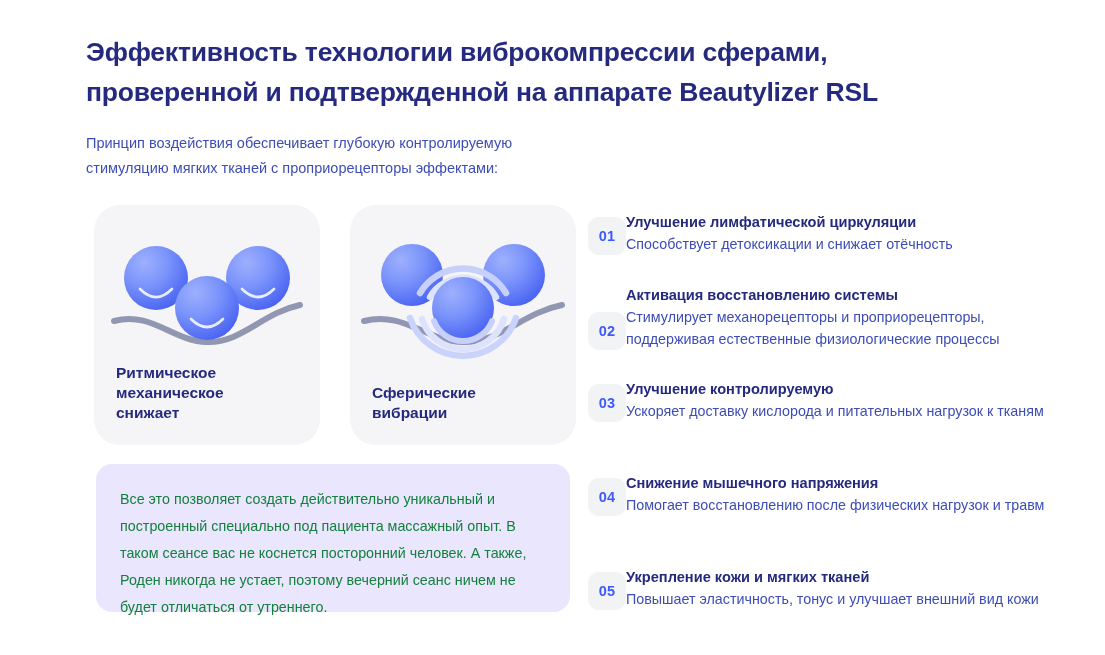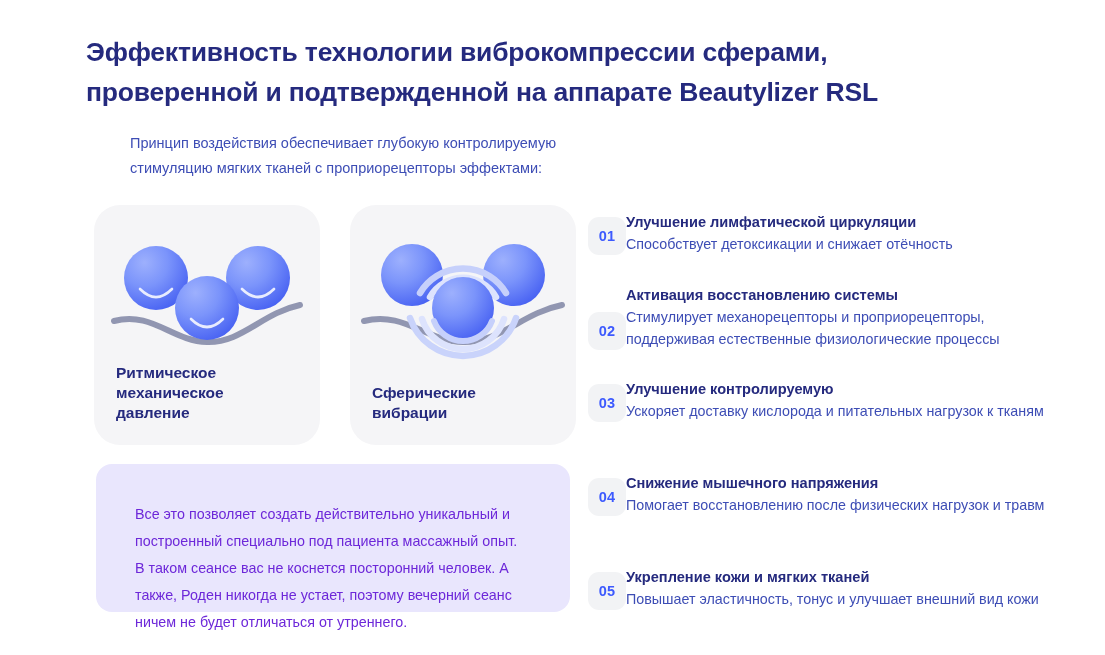--- a/index.html
+++ b/index.html
@@ -40,21 +40,21 @@
   
   .intro {
     position: absolute;
     left: 86px;
     top: 131px;
     width: 520px;
     font-size: 14.5px;
     line-height: 25px;
     color: #3d4db5;
   }
-  .intro span { display: block; margin-left: 44px; }
+  .intro span { display: block; }
 
   
   .cards {
     position: absolute;
     left: 94px;
     top: 205px;
     display: flex;
     gap: 30px;
   }
   .card {
@@ -90,24 +90,24 @@
     left: 96px;
     top: 464px;
     width: 474px;
     height: 148px;
     background: #e9e6fd;
     border-radius: 16px;
     box-sizing: border-box;
     padding: 22px 26px 0 24px;
   }
   .note p {
-    margin: 15px;
+    margin: 0;
     font-size: 14.3px;
     line-height: 27px;
-    color: #6d28d9;
+    color: #15803d;
   }
 
   
   .benefits {
     position: absolute;
     left: 588px;
     top: 210px;
     width: 480px;
   }
   .benefit {
@@ -183,21 +183,21 @@
           <circle cx="164" cy="65" r="32" fill="url(#sphA)"></circle>
           <path d="M148 76 q16 16 32 0" fill="none" stroke="#ffffff" stroke-width="2.6" stroke-linecap="round" opacity="0.85"></path>
 
           <circle cx="113" cy="95" r="32" fill="url(#sphA)"></circle>
           <path d="M97 106 q16 16 32 0" fill="none" stroke="#ffffff" stroke-width="2.6" stroke-linecap="round" opacity="0.85"></path>
         </svg>
       </div>
       <div class="card-title">
         <span>Ритмическое</span>
         <span>механическое</span>
-        <span>давление</span>
+        <span>снижает</span>
       </div>
     </div>
 
     <div class="card">
       <div class="card-art">
         <svg viewBox="0 0 226 160" width="226" height="160" aria-hidden="true">
           <defs>
             <radialGradient id="sphB" cx="32%" cy="26%" r="82%">
               <stop offset="0%" stop-color="#9db0fd"></stop>
               <stop offset="45%" stop-color="#7b94fb"></stop>

